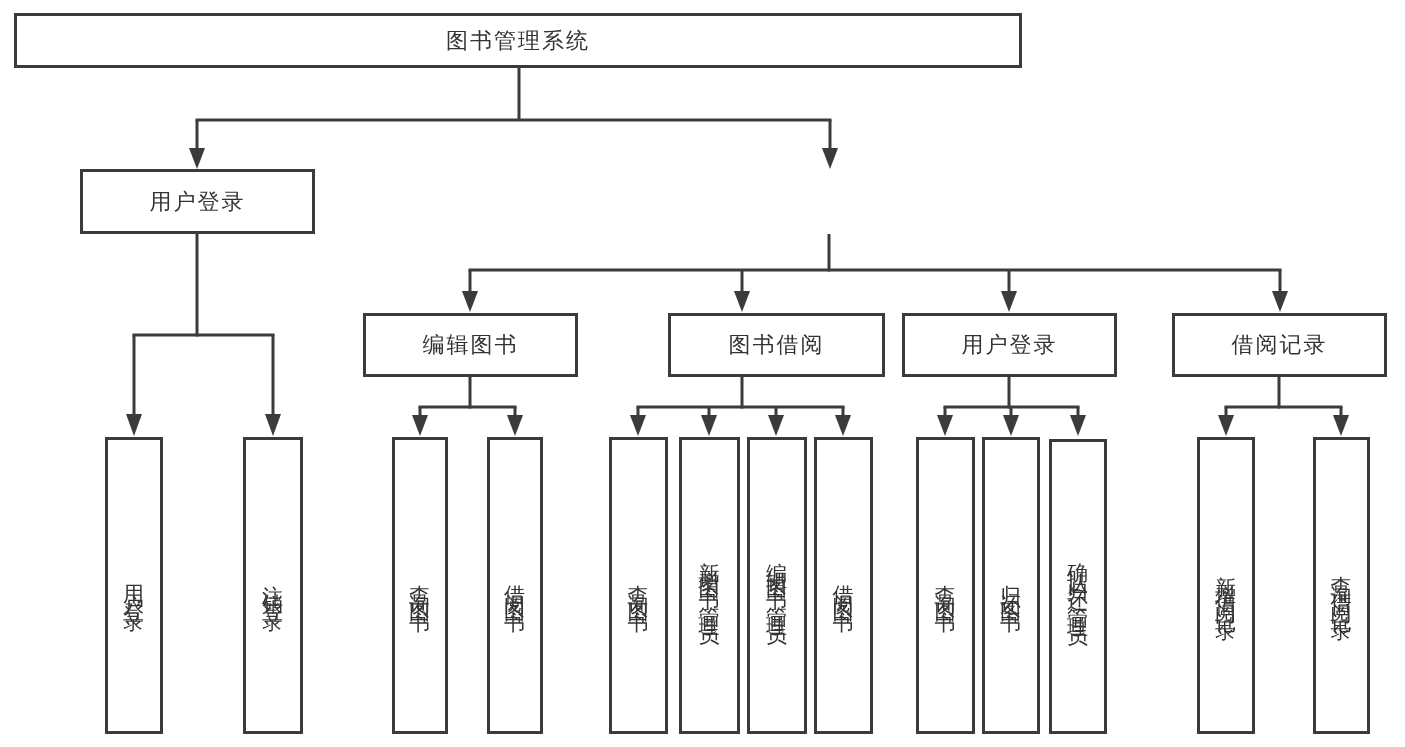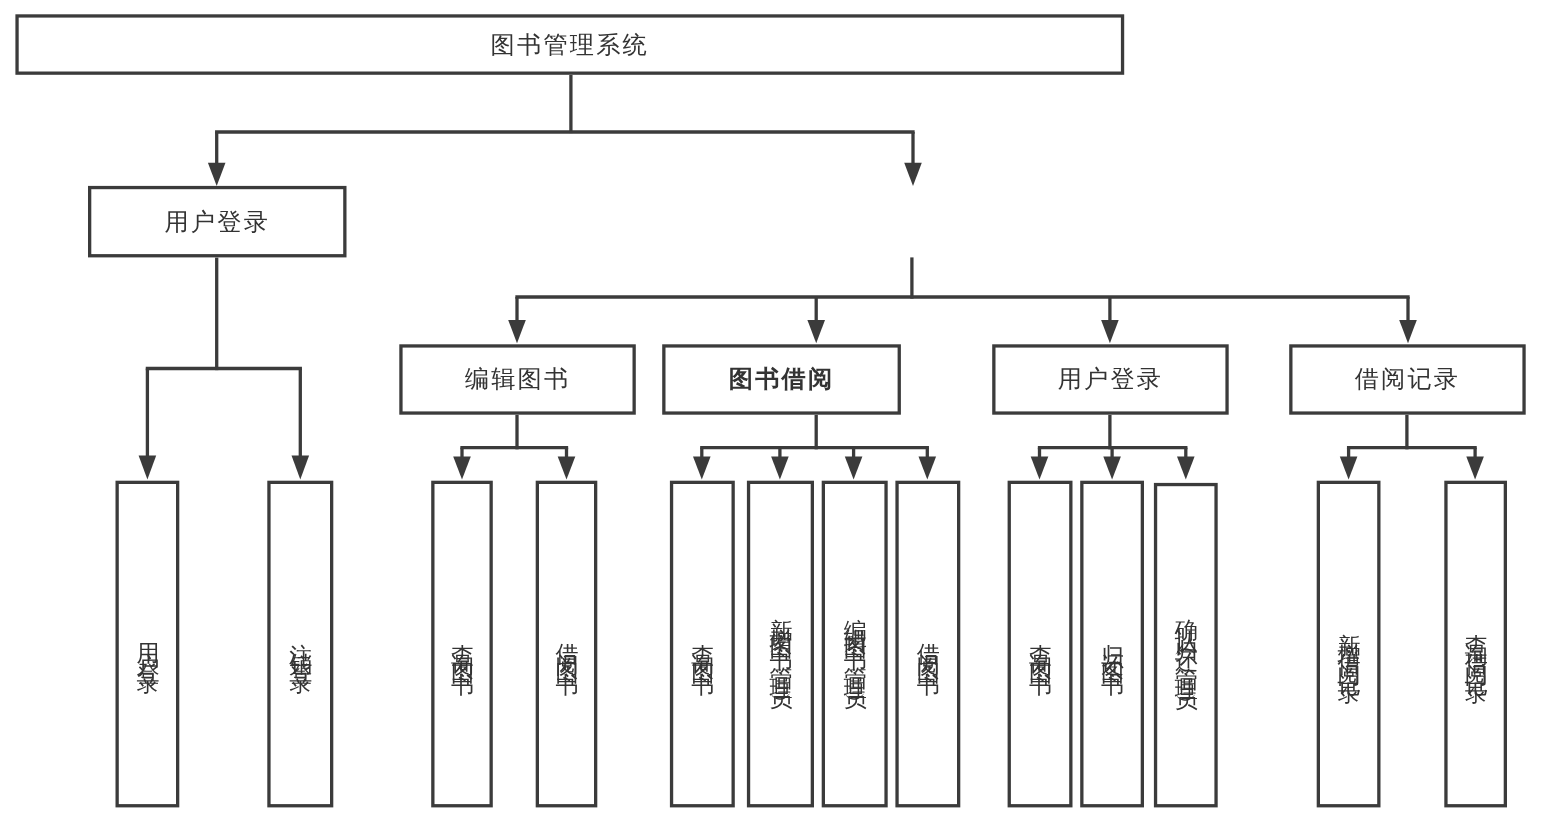--- a/index.html
+++ b/index.html
@@ -97,21 +97,21 @@
       <polygon points="1218,415 1234,415 1226,436"></polygon>
       <polygon points="1333,415 1349,415 1341,436"></polygon>
     </g>
   </svg>
 
   <div class="node" style="left:14px;top:13px;width:1008px;height:55px;">图书管理系统</div>
 
   <div class="node" style="left:80px;top:169px;width:235px;height:65px;">用户登录</div>
 
   <div class="node" style="left:363px;top:313px;width:215px;height:64px;">编辑图书</div>
-  <div class="node" style="left:602px;top:313px;width:217px;height:64px;font-weight:bold;">图书借阅</div>
+  <div class="node" style="left:668px;top:313px;width:217px;height:64px;">图书借阅</div>
   <div class="node" style="left:902px;top:313px;width:215px;height:64px;">用户登录</div>
   <div class="node" style="left:1172px;top:313px;width:215px;height:64px;">借阅记录</div>
 
   <div class="node leaf" style="left:105px;top:437px;width:58px;height:297px;">用户登录</div>
   <div class="node leaf" style="left:243px;top:437px;width:60px;height:297px;">注销登录</div>
 
   <div class="node leaf" style="left:392px;top:437px;width:56px;height:297px;">查询图书</div>
   <div class="node leaf" style="left:487px;top:437px;width:56px;height:297px;">借阅图书</div>
 
   <div class="node leaf" style="left:609px;top:437px;width:59px;height:297px;">查询图书</div>

